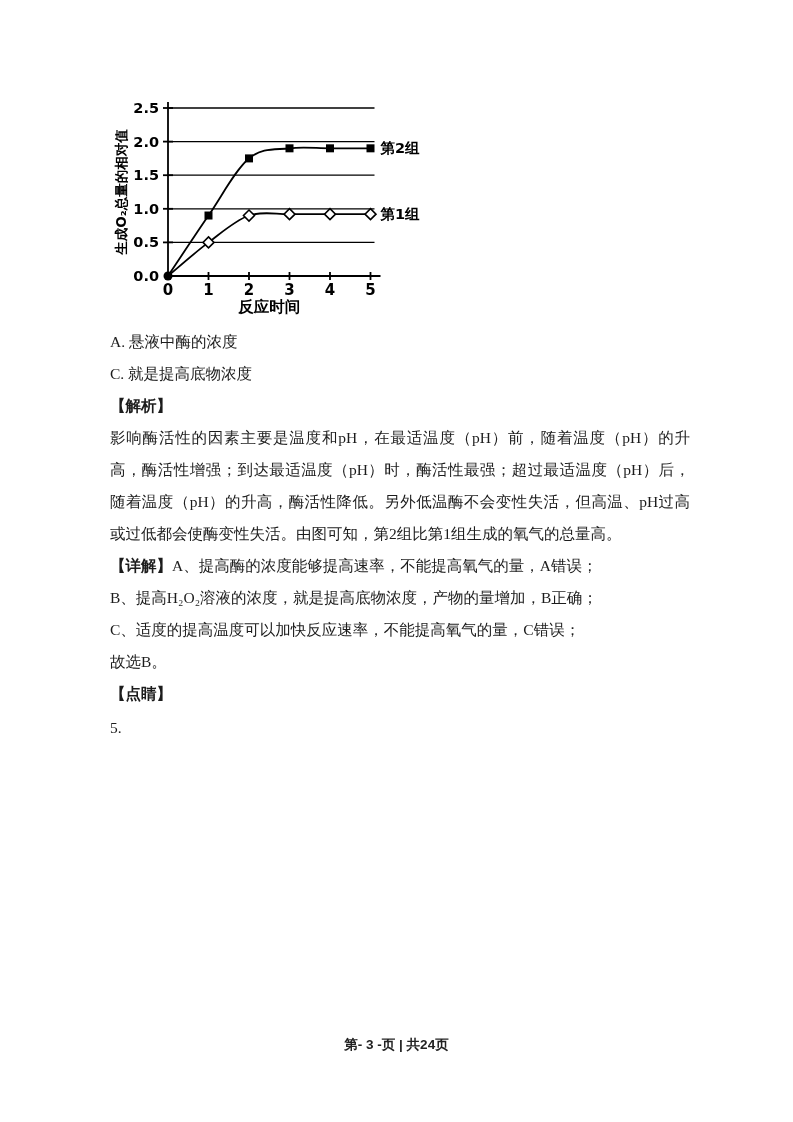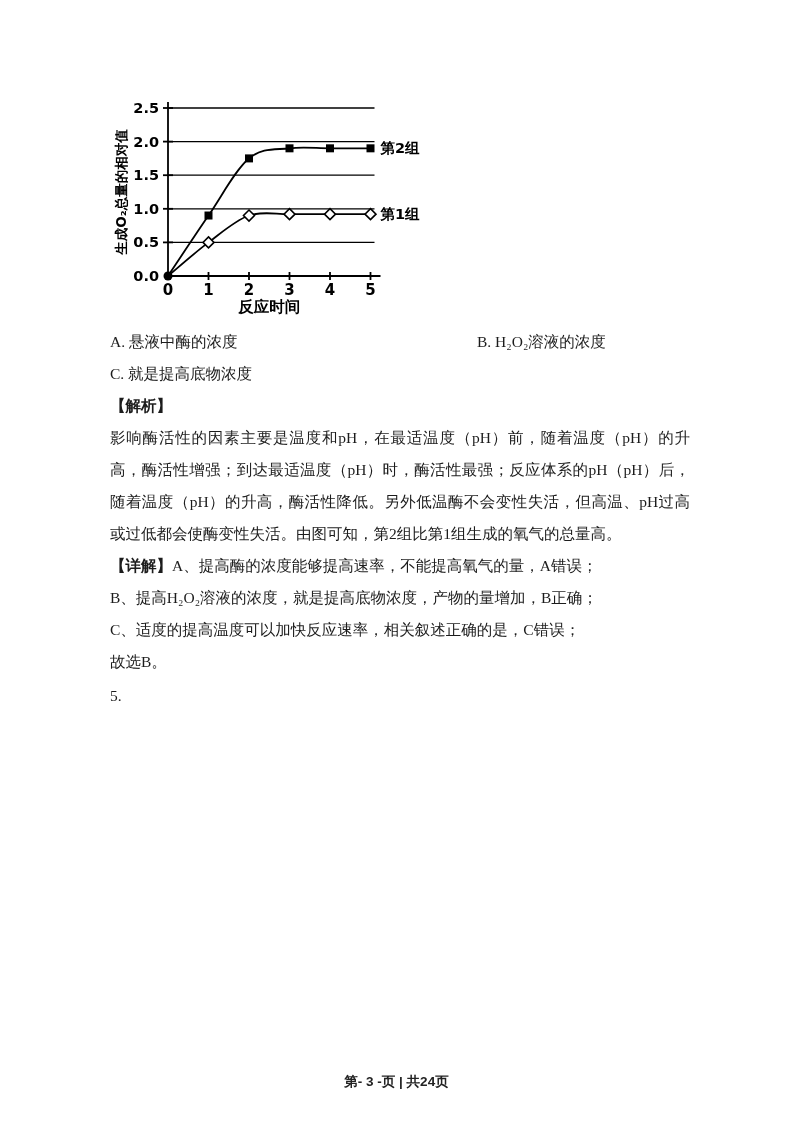--- a/index.html
+++ b/index.html
@@ -8,28 +8,28 @@
     position:relative; width:793px; height:1122px; background:#ffffff;
     overflow:hidden; color:#1c1c1c;
     font-family:"Liberation Serif","DejaVu Serif",serif;
     font-size:15.5px;
   }
   .content { position:absolute; left:110px; top:0; width:580px; }
   .chart-figure { margin-top:96px; width:345px; height:228px; }
   .chart-figure svg { display:block; }
   .flow { margin-top:2px; }
   .flow p { line-height:32px; text-align:justify; }
-  .opt-row { display:grid; grid-template-columns:327px 1fr;gap:40px; }
+  .opt-row { display:grid; grid-template-columns:327px 1fr; }
   .opt-row p { text-align:left; }
   .tag { font-weight:bold; }
   .q-number { line-height:32px; }
   .footer {
     position:absolute; left:0; right:0; top:1036px; text-align:center;
     font-family:"Liberation Sans","DejaVu Sans",sans-serif;
-    font-size:13.5px; font-weight:bold; color:#222;margin-top:37px;
+    font-size:13.5px; font-weight:bold; color:#222;
   }
 </style>
 </head>
 <body>
 
 <div class="page">
   <div class="content">
 
     <figure class="chart-figure">
       <svg id="chart-svg" viewBox="0 0 345 228" width="345" height="228">
@@ -78,37 +78,37 @@
           <path d="M220,112.67599999999999 L225.5,118.17599999999999 L220,123.67599999999999 L214.5,118.17599999999999 Z" fill="#ffffff" stroke="#000000" stroke-width="1.6"></path>
           <path d="M260.5,112.67599999999999 L266,118.17599999999999 L260.5,123.67599999999999 L255,118.17599999999999 Z" fill="#ffffff" stroke="#000000" stroke-width="1.6"></path>
           <text x="270.5" y="123.17599999999999" text-anchor="start" fill="#000000" font-size="14.5" font-weight="bold" font-family="&quot;DejaVu Sans&quot;,sans-serif">第1组</text>
           <circle cx="58" cy="180" r="4.5" fill="#000000"></circle>
         </svg>
     </figure>
 
     <div class="flow">
       <div class="opt-row">
         <p>A. 悬液中酶的浓度</p>
-        <p>B. H₂O₂溶液的浓度</p>
       </div>
       <div class="opt-row">
         <p>C. 就是提高底物浓度</p>
       </div>
 
 
       <p><span class="tag">【解析】</span></p>
 
 
-      <p>影响酶活性的因素主要是温度和pH，在最适温度（pH）前，随着温度（pH）的升高，酶活性增强；到达最适温度（pH）时，酶活性最强；反应体系的pH（pH）后，随着温度（pH）的升高，酶活性降低。另外低温酶不会变性失活，但高温、pH过高或过低都会使酶变性失活。由图可知，第2组比第1组生成的氧气的总量高。</p>
+      <p>影响酶活性的因素主要是温度和pH，在最适温度（pH）前，随着温度（pH）的升高，酶活性增强；到达最适温度（pH）时，酶活性最强；超过最适温度（pH）后，随着温度（pH）的升高，酶活性降低。另外低温酶不会变性失活，但高温、pH过高或过低都会使酶变性失活。由图可知，第2组比第1组生成的氧气的总量高。</p>
 
       <p><span class="tag">【详解】</span><span>A、提高酶的浓度能够提高速率，不能提高氧气的量，A错误；</span></p>
       <p>B、提高H₂O₂溶液的浓度，就是提高底物浓度，产物的量增加，B正确；</p>
-      <p>C、适度的提高温度可以加快反应速率，相关叙述正确的是，C错误；</p>
+      <p>C、适度的提高温度可以加快反应速率，不能提高氧气的量，C错误；</p>
       <p>故选B。</p>
 
+      <p><span class="tag">【点睛】</span></p>
     </div>
 
     <div class="flow">
       <p class="q-number">5.</p>
     </div>
 
   </div>
 
   <div class="footer">第- 3 -页 | 共24页</div>
 </div>

